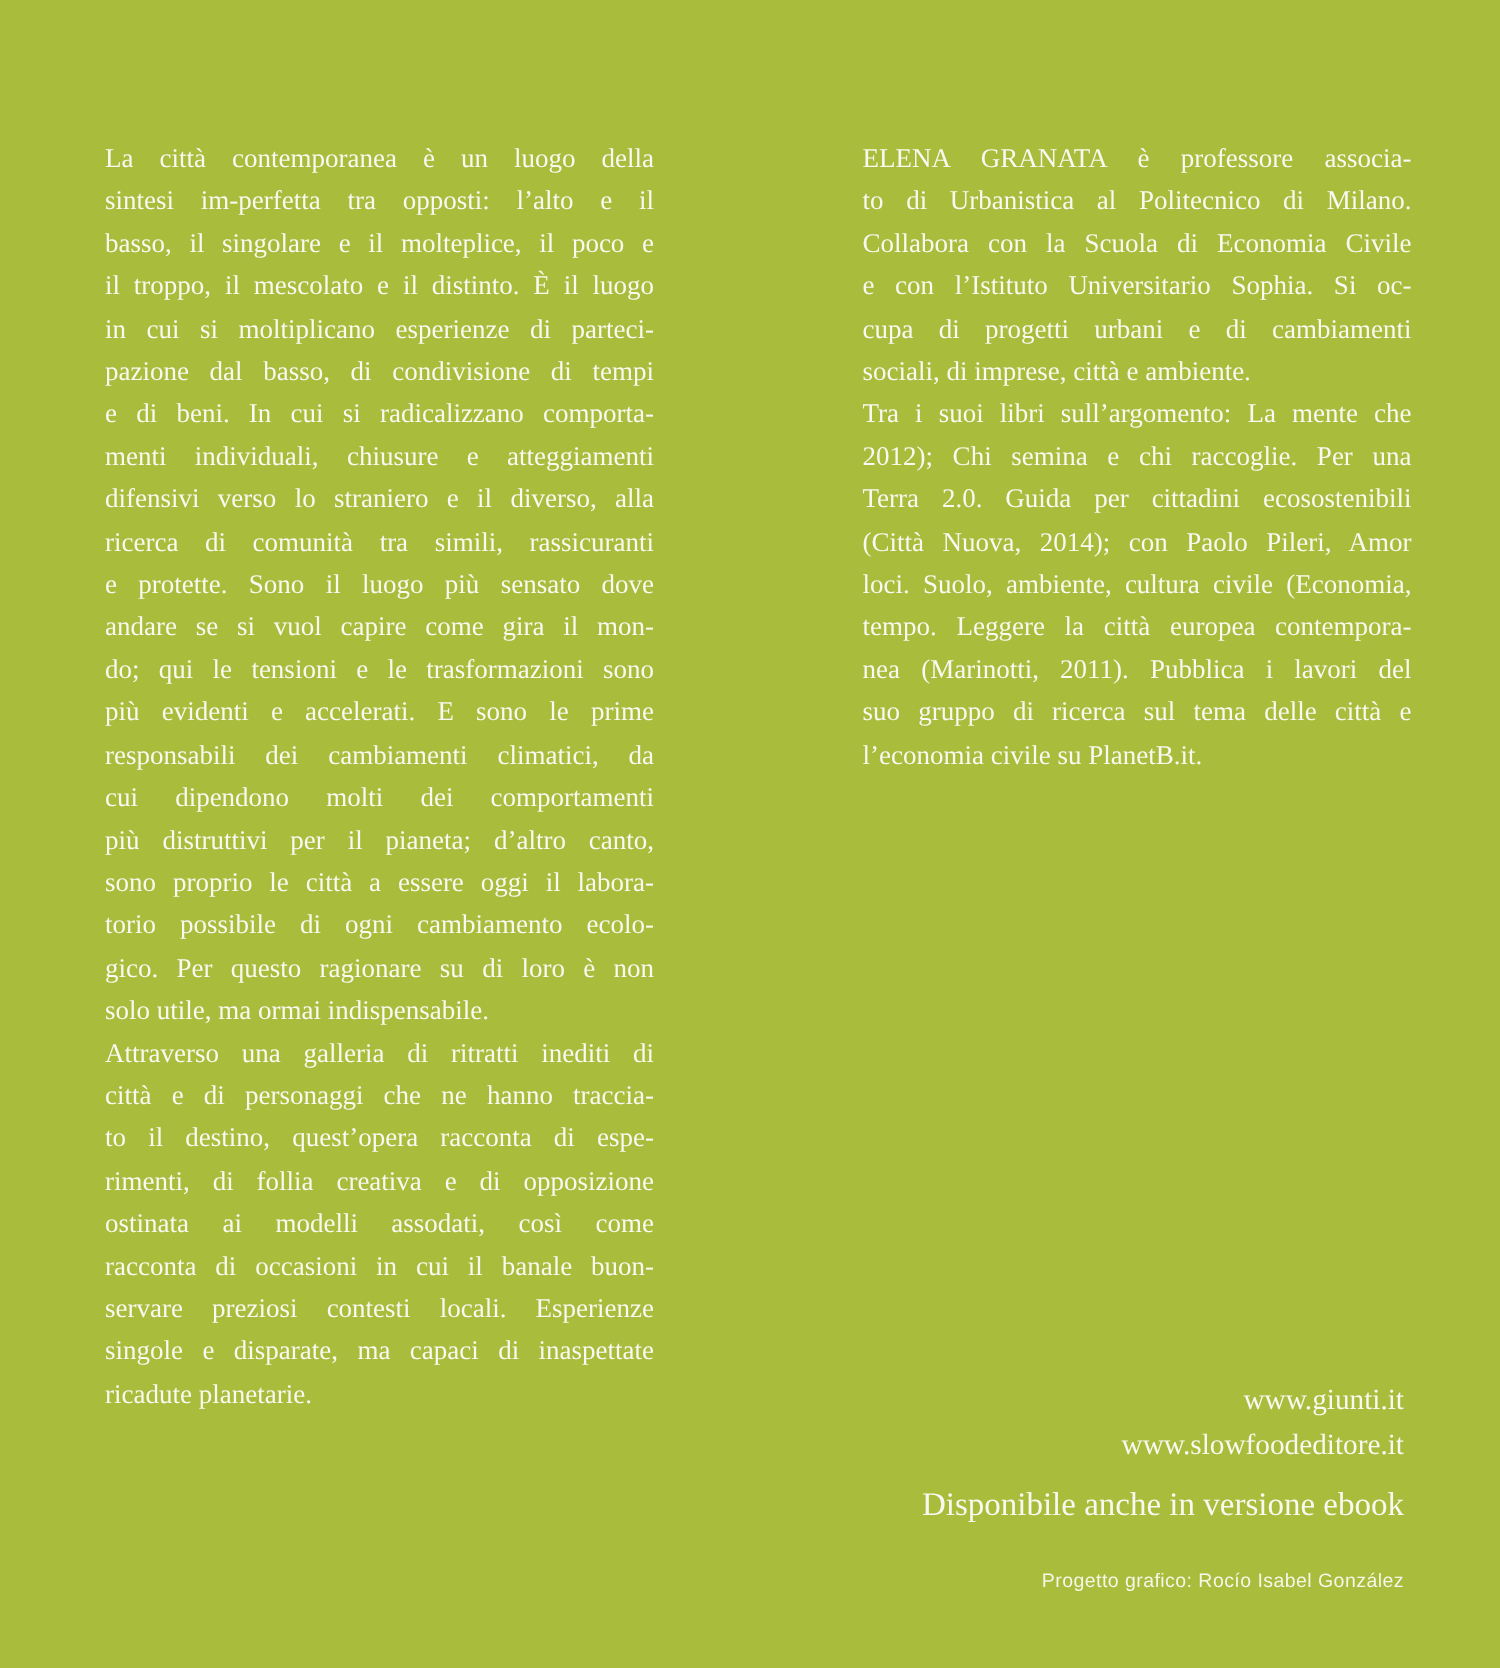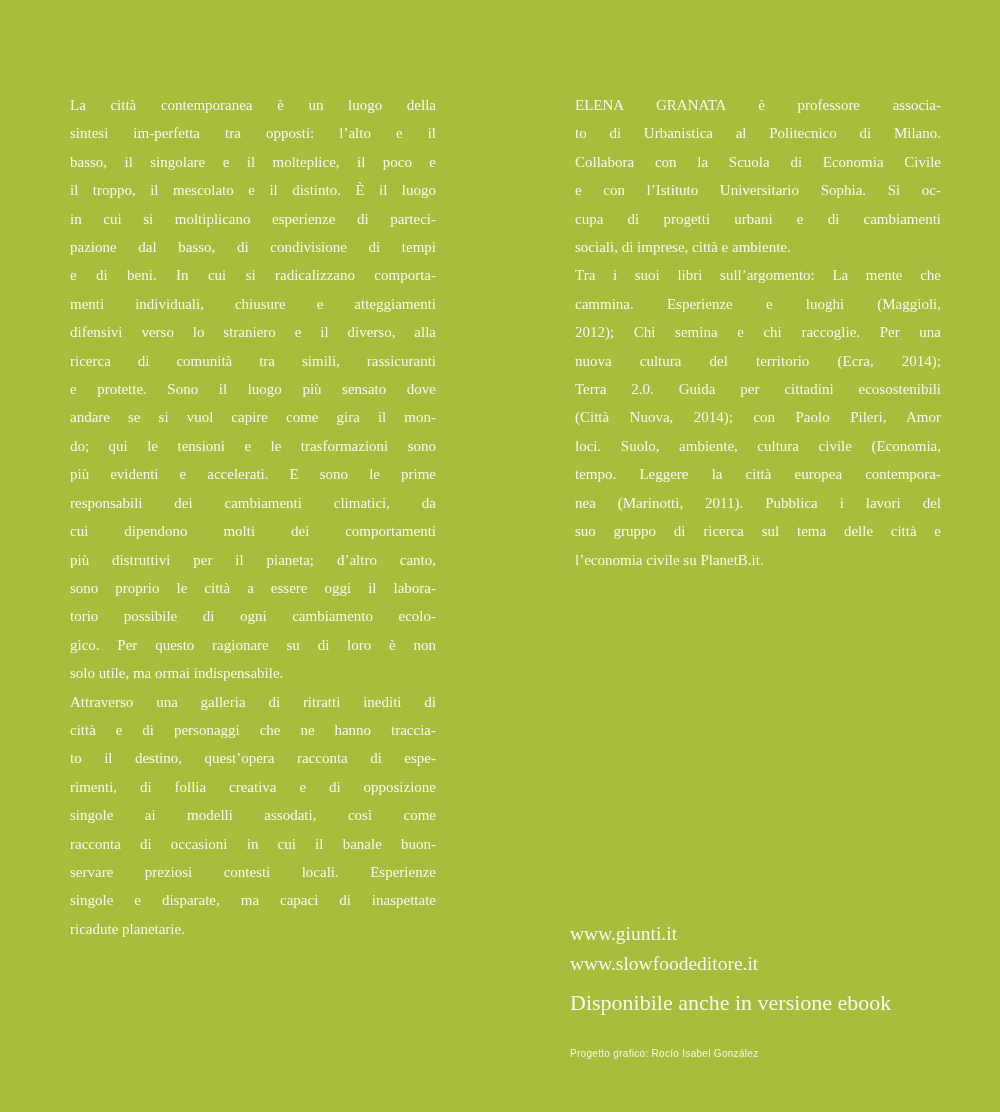--- a/index.html
+++ b/index.html
@@ -13,45 +13,45 @@
     height: 1112px;
     position: relative;
     overflow: hidden;
     font-family: "Liberation Serif", serif;
   }
   .col {
     position: absolute;
     top: 91px;
     width: 366px;
     color: var(--fg);
-    font-size: 15px;
+    font-size: 18px;
     line-height: 28.4px;
   }
   .col.left  { left: 70px; }
   .col.right { left: 575px; }
   .tline {
     text-align: justify;
     text-align-last: justify;
     white-space: normal;
   }
   .tline.para-end { text-align-last: left; }
   .ital { }
   .footer {
     position: absolute;
     left: 570px;
     top: 919px;
     width: 366px;
-    text-align: left;
+    text-align: right;
     color: var(--fg);
   }
   .site { font-size: 19.5px; line-height: 30px; }
   .ebook { font-size: 22px; line-height: 30px; margin-top: 9px; }
   .credit {
     font-family: "Liberation Sans", sans-serif;
-    font-size: 10px;
+    font-size: 13px;
     line-height: 17px;
     margin-top: 27px;
     color: var(--credit-fg);
     letter-spacing: 0.3px;
   }
 </style>
 </head>
 <body>
 
 <main class="cover">
@@ -75,38 +75,36 @@
       <div class="tline"><span>cui dipendono molti dei comportamenti</span></div>
       <div class="tline"><span>più distruttivi per il pianeta; d’altro canto,</span></div>
       <div class="tline"><span>sono proprio le città a essere oggi il labora-</span></div>
       <div class="tline"><span>torio possibile di ogni cambiamento ecolo-</span></div>
       <div class="tline"><span>gico. Per questo ragionare su di loro è non</span></div>
       <div class="tline para-end"><span>solo utile, ma ormai indispensabile.</span></div>
       <div class="tline"><span>Attraverso una galleria di ritratti inediti di</span></div>
       <div class="tline"><span>città e di personaggi che ne hanno traccia-</span></div>
       <div class="tline"><span>to il destino, quest’opera racconta di espe-</span></div>
       <div class="tline"><span>rimenti, di follia creativa e di opposizione</span></div>
-      <div class="tline"><span>singole ai modelli assodati, così come</span></div>
+      <div class="tline"><span>ostinata ai modelli assodati, così come</span></div>
       <div class="tline"><span>racconta di occasioni in cui il banale buon-</span></div>
       <div class="tline"><span>servare preziosi contesti locali. Esperienze</span></div>
       <div class="tline"><span>singole e disparate, ma capaci di inaspettate</span></div>
       <div class="tline para-end"><span>ricadute planetarie.</span></div>
     </section>
 
   <section class="col right" id="right-col">
       <div class="tline"><span>ELENA GRANATA è professore associa-</span></div>
       <div class="tline"><span>to di Urbanistica al Politecnico di Milano.</span></div>
       <div class="tline"><span>Collabora con la Scuola di Economia Civile</span></div>
       <div class="tline"><span>e con l’Istituto Universitario Sophia. Si oc-</span></div>
       <div class="tline"><span>cupa di progetti urbani e di cambiamenti</span></div>
       <div class="tline para-end"><span>sociali, di imprese, città e ambiente.</span></div>
       <div class="tline"><span>Tra i suoi libri sull’argomento: </span><span class="ital">La mente che</span></div>
-      <div class="tline"><span class="ital">cammina. Esperienze e luoghi</span><span> (Maggioli,</span></div>
       <div class="tline"><span>2012); </span><span class="ital">Chi semina e chi raccoglie. Per una</span></div>
-      <div class="tline"><span class="ital">nuova cultura del territorio</span><span> (Ecra, 2014);</span></div>
       <div class="tline"><span class="ital">Terra 2.0. Guida per cittadini ecosostenibili</span></div>
       <div class="tline"><span>(Città Nuova, 2014); con Paolo Pileri, </span><span class="ital">Amor</span></div>
       <div class="tline"><span class="ital">loci. Suolo, ambiente, cultura civile</span><span> (Economia,</span></div>
       <div class="tline"><span class="ital">tempo. Leggere la città europea contempora-</span></div>
       <div class="tline"><span class="ital">nea</span><span> (Marinotti, 2011). Pubblica i lavori del</span></div>
       <div class="tline"><span>suo gruppo di ricerca sul tema delle città e</span></div>
       <div class="tline para-end"><span>l’economia civile su PlanetB.it.</span></div>
     </section>
 
   <footer class="footer">

